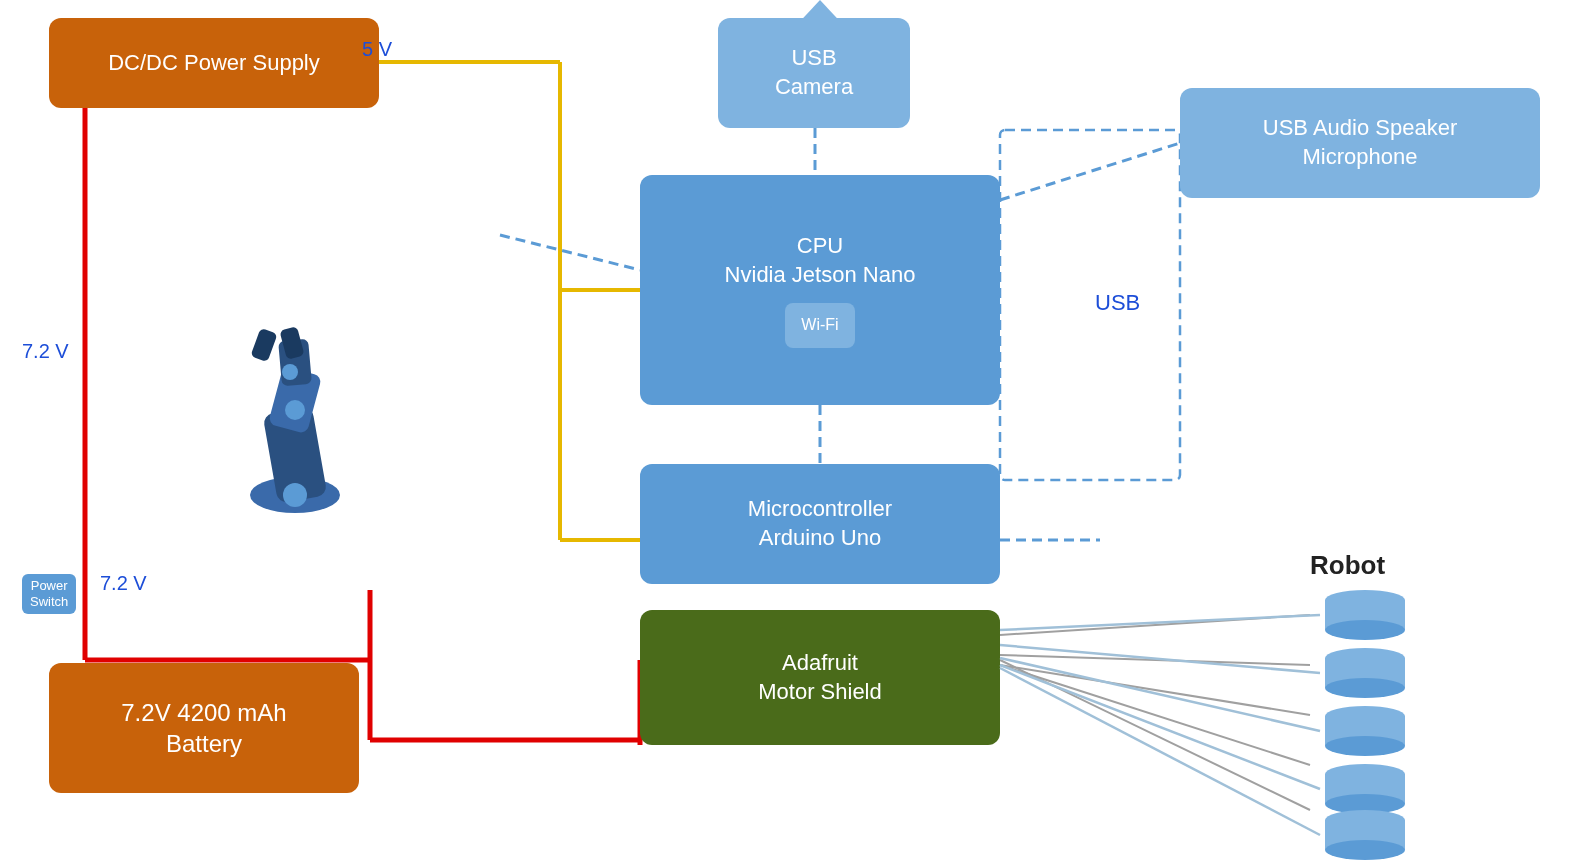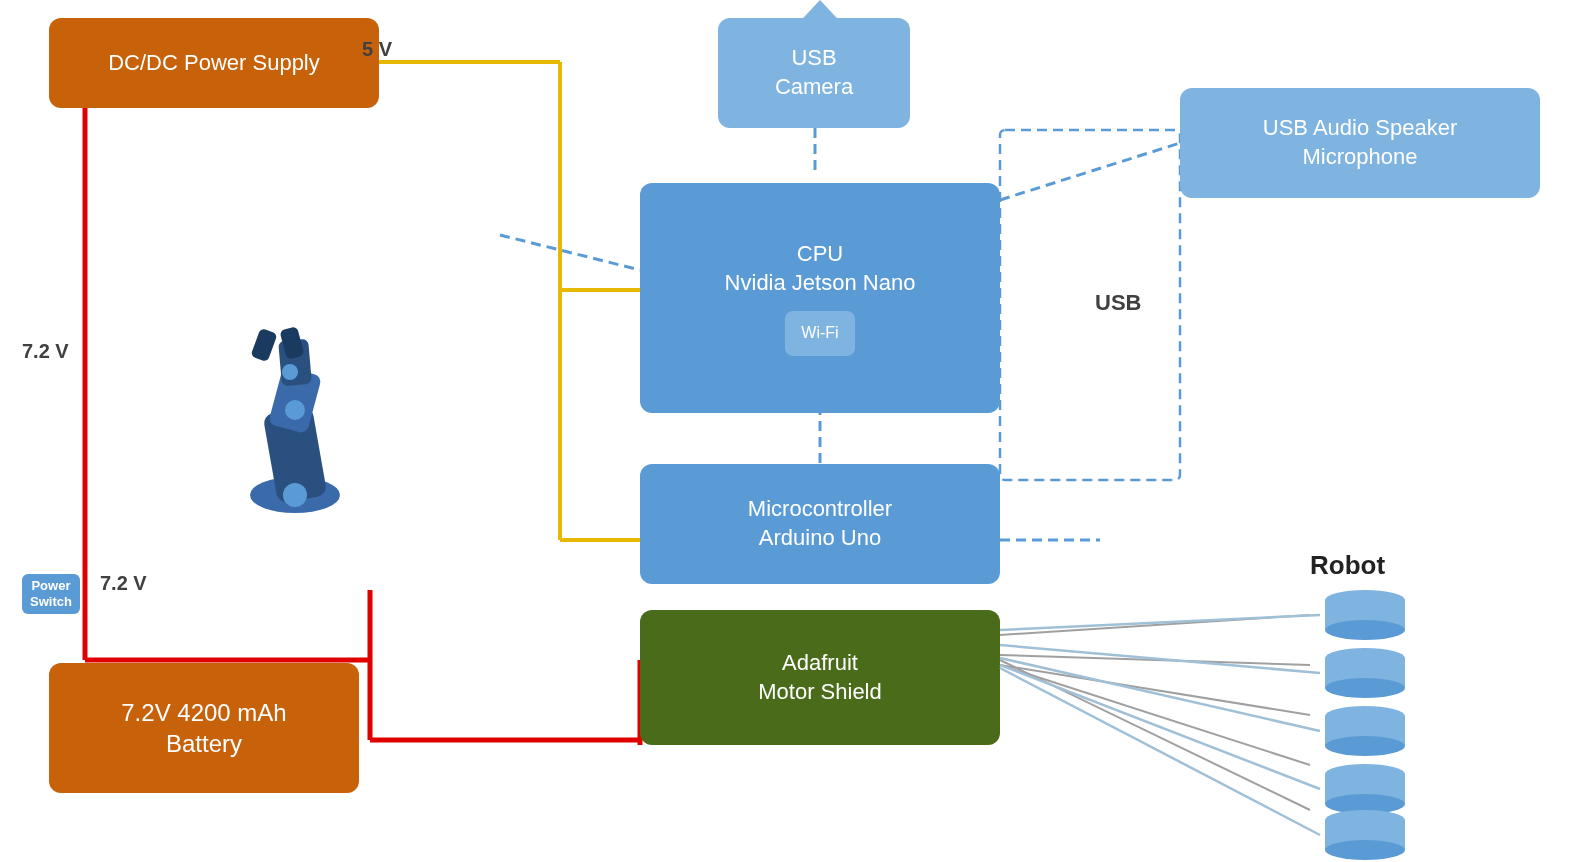--- a/index.html
+++ b/index.html
@@ -46,35 +46,34 @@
       position: absolute;
       top: 0; left: 0;
       width: 1582px;
       height: 862px;
       pointer-events: none;
     }
 
     .label-text {
       position: absolute;
       font-size: 20px;
-      color: #404040;
-      font-weight: 700;
+      color: #1d4ed8;
+      font-weight: 400;
     }
 
     
     .power-switch {
       position: absolute;
       background: #5b9bd5;
       border-radius: 6px;
       color: white;
       font-size: 13px;
       padding: 4px 8px;
       text-align: center;
       line-height: 1.2;
-      font-weight: bold;
     }
   </style>
 </head>
 <body>
 
 <div class="diagram">
 
   <svg class="lines-svg">
 
     <line x1="85" y1="108" x2="85" y2="660" stroke="#e00000" stroke-width="5"></line>
@@ -163,21 +162,21 @@
   <div class="box box-blue-light" style="left:718px; top:18px; width:192px; height:110px;">
     <span>USB<br>Camera</span>
   </div>
 
   <div class="box box-blue-light" style="left:1180px; top:88px; width:360px; height:110px;">
     <span>USB Audio Speaker<br>Microphone</span>
   </div>
 
   <div class="label-text" style="left:1095px; top:290px; font-size:22px;">USB</div>
 
-  <div class="box box-blue" style="left:640px; top:175px; width:360px; height:230px; flex-direction:column; gap:14px;margin-top:8px;">
+  <div class="box box-blue" style="left:640px; top:175px; width:360px; height:230px; flex-direction:column; gap:14px;">
     <span>CPU<br>Nvidia Jetson Nano</span>
 
     <div class="box-wifi">
       <span>Wi-Fi</span>
     </div>
   </div>
 
   <div class="box box-blue" style="left:640px; top:464px; width:360px; height:120px;">
     <span>Microcontroller<br>Arduino Uno</span>
   </div>

